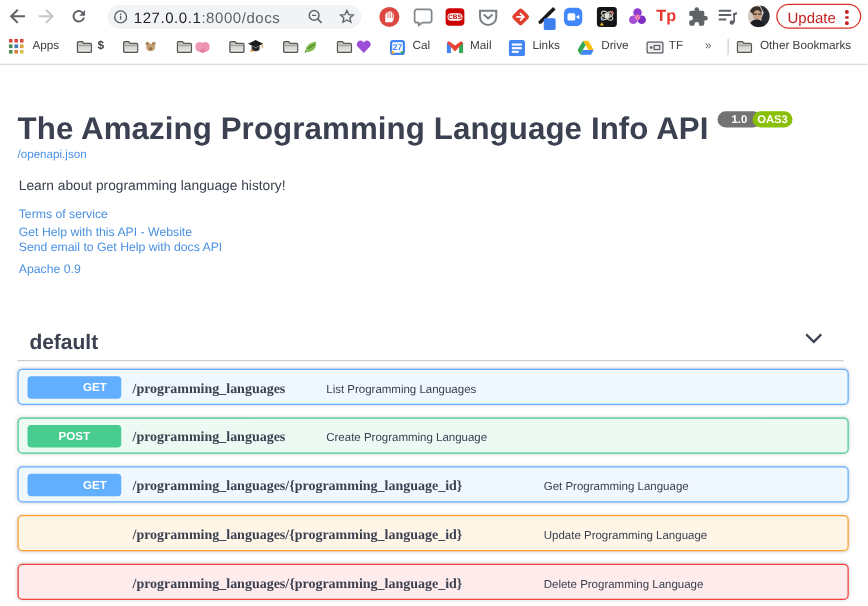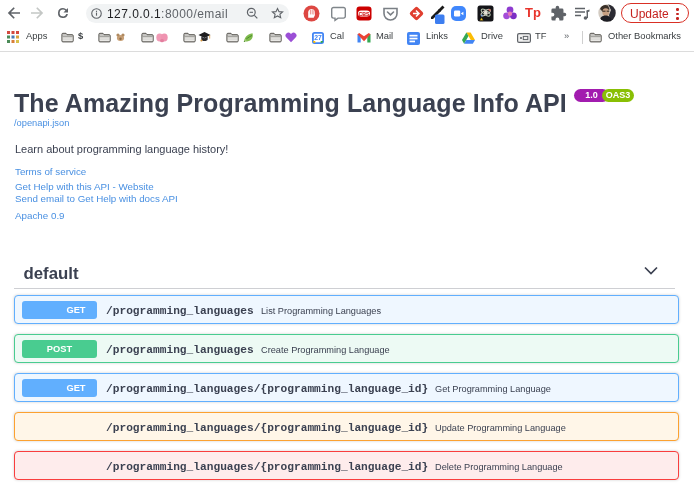--- a/index.html
+++ b/index.html
@@ -15,31 +15,31 @@
 #update { position:absolute; left:621px; top:2.5px; width:68px; height:20.5px; border:1.5px solid #d93025; border-radius:11px; background:#fff; }
 #update span.ut { position:absolute; left:8px; top:3px; font-size:12px; color:#c5221f; white-space:nowrap; }
 .udots { position:absolute; left:54px; top:4.5px; width:2.5px; }
 .udots i { display:block; width:2.5px; height:2.5px; border-radius:50%; background:#c5221f; margin-bottom:2px; }
 
 .bkf { top:32px; }
 .bktext { position:absolute; top:30px; font-size:9.4px; color:#3c4043; white-space:nowrap; }
 
 #title { position:absolute; left:14px; top:91px; font-size:25px; font-weight:bold; color:#3b4151; letter-spacing:0.08px; line-height:25px; }
 .badge { position:absolute; top:88.5px; height:13px; line-height:13px; font-size:9px; font-weight:bold; color:#fff; border-radius:6.5px; text-align:center; }
-#vbadge { left:574px; width:35px; background:#a21caf; }
+#vbadge { left:574px; width:35px; background:#737373; }
 #oas3 { left:602px; width:32px; background:#89bf04; }
 #openapilink { position:absolute; left:14px; top:118px; font-size:9.3px; color:#4990e2; }
 #desc { position:absolute; left:15px; top:143px; font-size:11px; color:#3b4151; }
 .blink { position:absolute; left:15px; font-size:9.8px; color:#4990e2; }
 #sect { position:absolute; left:23.5px; top:266px; font-size:16.8px; font-weight:bold; color:#3b4151; line-height:16.8px; }
 #sectline { position:absolute; left:14px; top:288px; width:661px; height:1px; background:rgba(59,65,81,.25); }
 
 .op { position:absolute; left:14px; width:665px; height:29px; border-radius:4px; border:1px solid; box-shadow:0 0 3px rgba(0,0,0,.19); }
 .op .m { position:absolute; left:7px; top:5px; width:75px; height:18px; border-radius:3px; text-align:center; font-size:9.3px; font-weight:bold; color:#fff; line-height:18px; font-family:"Liberation Sans",sans-serif; }
-.op .p { position:absolute; left:91px; top:8.5px; font-family:Liberation Mono, monospace; font-weight:bold; font-size:11.2px; color:#3b4151; line-height:12px;text-align:center; }
+.op .p { position:absolute; left:91px; top:8.5px; font-family:Liberation Serif, serif; font-weight:bold; font-size:11.2px; color:#3b4151; line-height:12px;text-align:center; }
 .op .d { position:absolute; top:9.5px; font-size:9.2px; color:#3b4151; }
 .op-get { background:#eff7ff; border-color:#61affe; }
 .op-get .m { background:#61affe;padding-left:33px; }
 .op-post { background:#edfaf4; border-color:#49cc90; }
 .op-post .m { background:#49cc90; }
 .op-put { background:#fff6e8; border-color:#fca130; }
 .op-put .m { background:#fca130; }
 .op-del { background:#feecec; border-color:#f93e3e; }
 .op-del .m { background:#f93e3e; }
 </style>
@@ -65,21 +65,21 @@
     </svg>
   <svg class="abs" style="left:55px;top:5px" width="16" height="16" viewBox="0 0 16 16">
       <path d="M8 3a5 5 0 1 0 4.9 6h-1.6A3.4 3.4 0 1 1 8 4.6c.9 0 1.8.4 2.4 1L8.5 7.5H13V3l-1.5 1.5A5 5 0 0 0 8 3z" fill="#5f6368"></path>
     </svg>
   <div id="addrbar"></div>
   <svg class="abs" style="left:91px;top:8px" width="11" height="11" viewBox="0 0 12 12">
       <circle cx="6" cy="6" r="5.2" fill="none" stroke="#5f6368" stroke-width="1.2"></circle>
       <rect x="5.4" y="5" width="1.2" height="3.4" fill="#5f6368"></rect>
       <rect x="5.4" y="3" width="1.2" height="1.3" fill="#5f6368"></rect>
     </svg>
-  <div id="urltext">127.0.0.1<span class="gray">:8000/email</span></div>
+  <div id="urltext">127.0.0.1<span class="gray">:8000/docs</span></div>
   <svg class="abs" style="left:246px;top:7px" width="13" height="13" viewBox="0 0 13 13">
       <circle cx="5.3" cy="5.3" r="3.9" fill="none" stroke="#5f6368" stroke-width="1.2"></circle>
       <line x1="8.3" y1="8.3" x2="11.3" y2="11.3" stroke="#5f6368" stroke-width="1.2"></line>
       <line x1="3.6" y1="5.3" x2="7" y2="5.3" stroke="#5f6368" stroke-width="1.1"></line>
     </svg>
   <svg class="abs" style="left:271px;top:7px" width="13" height="13" viewBox="0 0 24 24">
       <path d="M12 2.6l2.8 6 6.6.6-5 4.3 1.5 6.4L12 16.5 6.1 19.9l1.5-6.4-5-4.3 6.6-.6z" fill="none" stroke="#5f6368" stroke-width="2"></path>
     </svg>
 
   <svg class="abs" style="left:303px;top:5px" width="17" height="17" viewBox="0 0 17 17">

